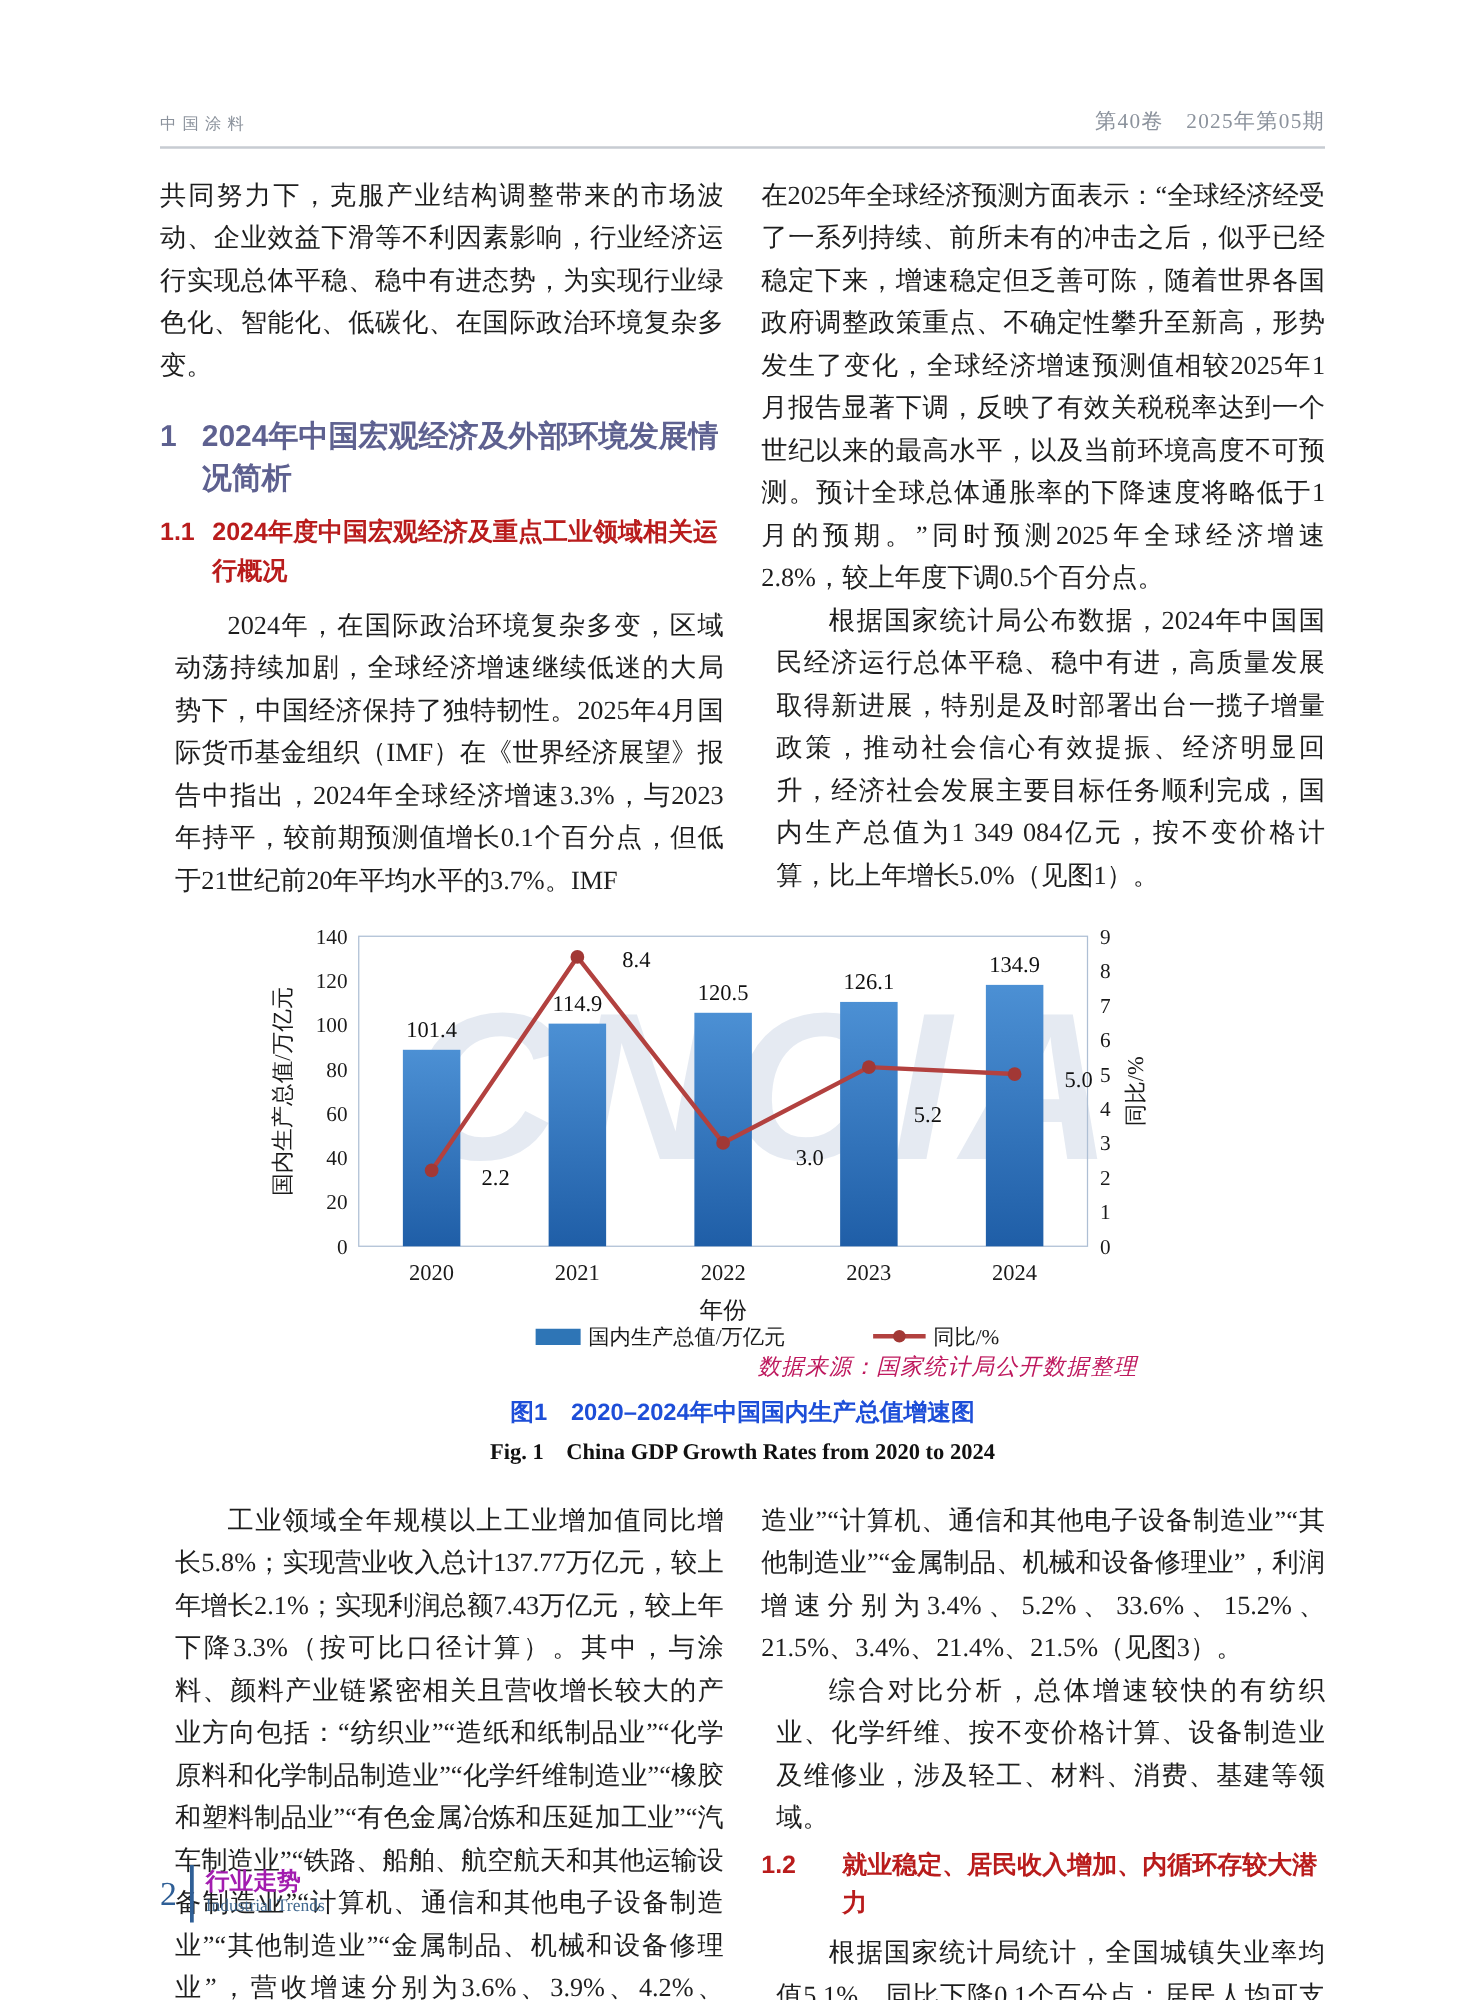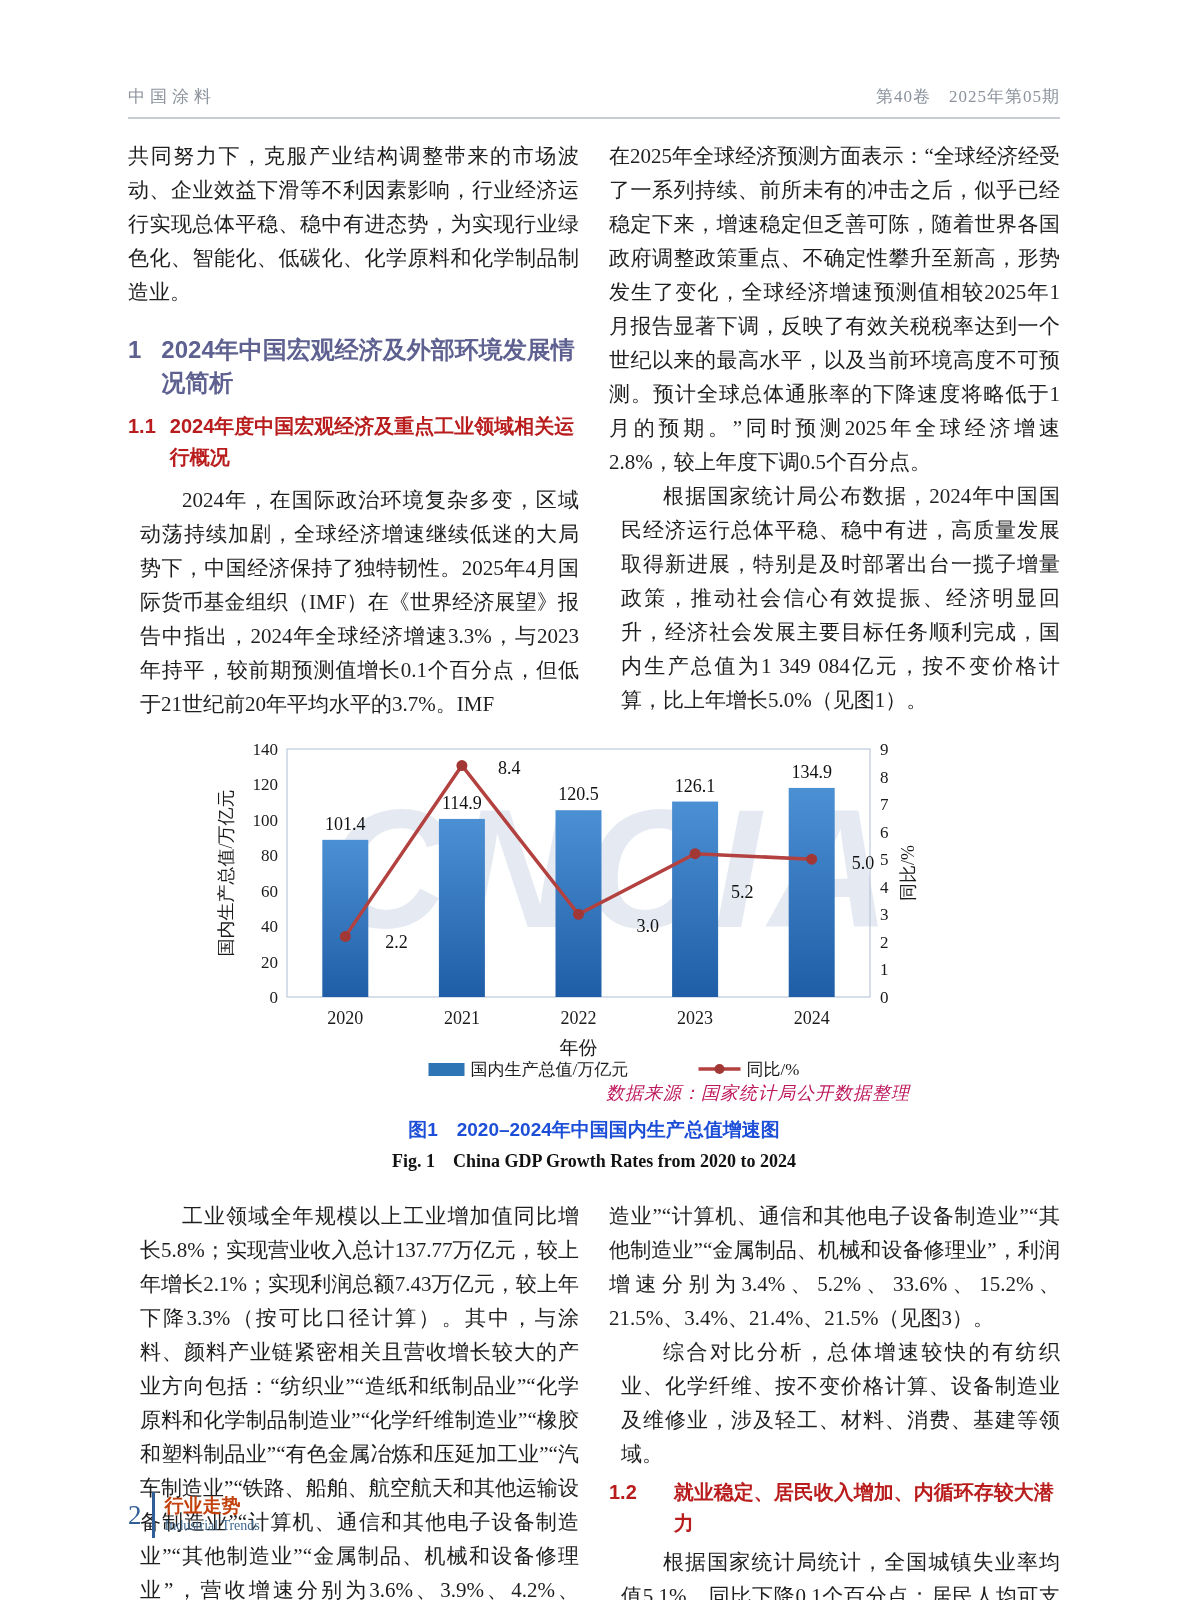--- a/index.html
+++ b/index.html
@@ -4,21 +4,21 @@
 <style>
   html,body{margin:0;padding:0;background:#ffffff;}
   .page{
     position:relative;width:1187px;height:1600px;background:#fff;
     box-sizing:border-box;padding:85px 127px 0 128px;overflow:hidden;
     font-family:"Liberation Serif","DejaVu Serif",serif;color:#1e1e1e;
   }
   
   .hdr{display:flex;justify-content:space-between;align-items:flex-end;
        border-bottom:2px solid #c7ccd2;padding-bottom:9px;}
-  .hdr .jname{color:#8b929c;font-size:17px;letter-spacing:5px;font-family:Liberation Mono, monospace;}
+  .hdr .jname{color:#8b929c;font-size:13px;letter-spacing:5px;font-family:Liberation Mono, monospace;}
   .hdr .jissue{color:#8b929c;font-size:17px;letter-spacing:1px;font-family:Liberation Serif, serif;}
   
   .two-col{display:flex;gap:30px;margin-top:20px;}
   .col{width:451px;}
   p.body{margin:0;font-size:21px;line-height:34px;text-align:justify;color:#1e1e1e;}
   p.body.ind{text-indent:2em;margin-left:12px;}
   
   .h1{display:flex;gap:20px;color:#5e6190;font-family:"Liberation Sans",sans-serif;
       font-weight:bold;font-size:24px;line-height:33px;margin:24px 0 12px 0;}
   .h2{display:flex;gap:14px;color:#b91c1c;font-family:"Liberation Sans",sans-serif;
@@ -36,36 +36,36 @@
   .chart-wrap svg{position:relative;z-index:1;}
   .fig-source{width:782px;text-align:right;margin-top:-6px;
     color:#be185d;font-style:italic;font-size:18px;letter-spacing:1px;}
   .fig-cap-zh{text-align:center;margin-top:12px;font-family:"Liberation Sans",sans-serif;
     font-weight:bold;font-size:19px;color:#1d4ed8;}
   .fig-cap-en{text-align:center;margin-top:6px;font-weight:bold;font-size:18px;color:#111;}
   
   .footer{position:absolute;left:128px;top:1492px;display:flex;align-items:center;}
   .footer .pnum{font-size:27px;color:#2f5f96;margin-right:10px;font-family:"Liberation Serif",serif;}
   .footer .vbar{width:3px;height:46px;background:#2f5f96;margin-right:10px;}
-  .footer .fzh{font-family:"Liberation Sans",sans-serif;font-weight:bold;font-size:19px;color:#c2410c;line-height:22px;}
+  .footer .fzh{font-family:"Liberation Sans",sans-serif;font-weight:bold;font-size:19px;color:#a21caf;line-height:22px;}
   .footer .fen{font-size:14px;color:#41688f;line-height:18px;}
 </style>
 </head>
 <body>
 
 <div class="page">
 
   <div class="hdr">
     <span class="jname">中国涂料</span>
     <span class="jissue">第40卷　2025年第05期</span>
   </div>
 
   <div class="two-col">
     <div class="col">
-      <p class="body">共同努力下，克服产业结构调整带来的市场波动、企业效益下滑等不利因素影响，行业经济运行实现总体平稳、稳中有进态势，为实现行业绿色化、智能化、低碳化、化学原料和化学制品制造业。</p>
+      <p class="body">共同努力下，克服产业结构调整带来的市场波动、企业效益下滑等不利因素影响，行业经济运行实现总体平稳、稳中有进态势，为实现行业绿色化、智能化、低碳化、在国际政治环境复杂多变。</p>
       <div class="h1">
         <span>1</span>
         <span>2024年中国宏观经济及外部环境发展情况简析</span>
       </div>
       <div class="h2">
         <span>1.1</span>
         <span>2024年度中国宏观经济及重点工业领域相关运行概况</span>
       </div>
       <p class="body ind">2024年，在国际政治环境复杂多变，区域动荡持续加剧，全球经济增速继续低迷的大局势下，中国经济保持了独特韧性。2025年4月国际货币基金组织（IMF）在《世界经济展望》报告中指出，2024年全球经济增速3.3%，与2023年持平，较前期预测值增长0.1个百分点，但低于21世纪前20年平均水平的3.7%。IMF</p>
     </div>

